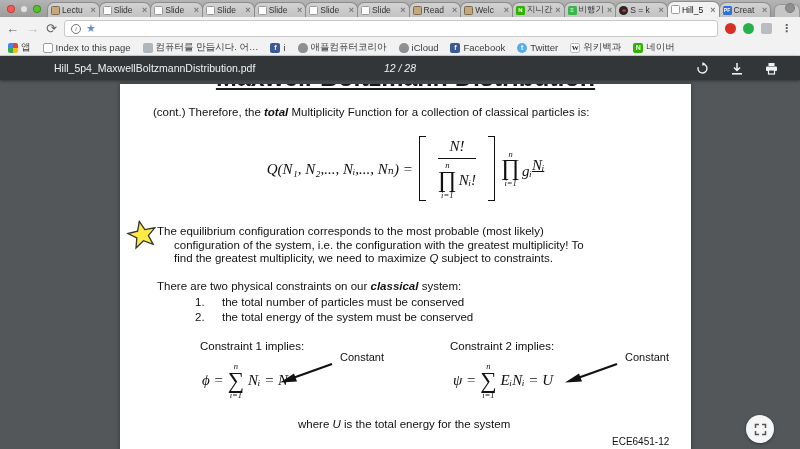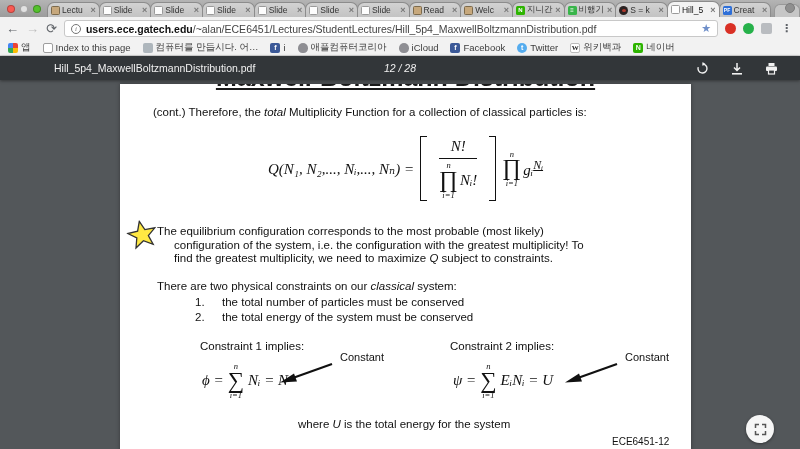--- a/index.html
+++ b/index.html
@@ -81,35 +81,35 @@
   .pdf-actions svg { display:block; }
 
   
   .viewer { position:absolute; top:80px; left:0; width:800px; height:369px; background:#53575a; }
   .slide { position:absolute; left:120px; top:4px; width:571px; height:430px; background:#fff;
     overflow:hidden; box-shadow:0 0 4px rgba(0,0,0,.35); color:#111; }
 
   .slide-title { position:absolute; top:-21px; left:0; width:100%; text-align:center;
     font-size:25px; font-weight:bold; text-decoration:underline; letter-spacing:0px; color:#1a1a1a; }
   .cont-line { position:absolute; top:22px; left:33px; font-size:11.5px; }
-  .bi { font-weight:normal; font-style:italic; }
+  .bi { font-weight:bold; font-style:italic; }
 
   .eqwrap { position:absolute; top:52px; left:0; width:100%; display:flex;
     justify-content:center; align-items:center; gap:6px;
     font-family:"Liberation Serif","DejaVu Serif",serif; font-style:italic; font-size:15px; }
   .bracket { width:7px; align-self:stretch; border:1.6px solid #111; }
   .bracket.lb { border-right:none; } .bracket.rb { border-left:none; }
   .frac { display:flex; flex-direction:column; align-items:center; padding:2px 6px; gap:2px;}
   .frac .num { padding-bottom:1px; }
   .frac .bar { width:100%; height:1.4px; background:#111; }
   .hrow { display:flex; align-items:center; gap:2px; }
   .limstack { display:flex; flex-direction:column; align-items:center; line-height:1; }
   .limstack .lim { font-size:8.5px; }
   .bigop { font-size:23px; font-style:normal; line-height:0.9; }
-  .gsup { font-size:12px; vertical-align:super;text-decoration:underline; }
+  .gsup { font-size:15px; vertical-align:super;text-decoration:underline; }
 
   .star-ic { position:absolute; left:7px; top:136px; }
   .star-para { position:absolute; left:37px; top:141px; width:520px; font-size:11.5px;
     line-height:13.5px; }
   .star-para .ln2 { padding-left:17px; display:block; }
   .em { font-style:italic; }
 
   .constraints-head { position:absolute; left:37px; top:196px; font-size:11.5px; }
   .clist { position:absolute; left:75px; top:211px; font-size:11.5px; line-height:14.5px; }
   .clist .row { display:flex; } .clist .n { width:27px; }
@@ -218,21 +218,20 @@
   <div class="newtab-stub"></div>
   <div class="profile-btn"></div>
 </div>
 
 <div class="toolbar">
   <span class="navbtn">←</span>
   <span class="navbtn disabled">→</span>
   <span class="navbtn">⟳</span>
   <div class="omnibox">
     <span class="info-ic">i</span>
-    <span class="url"><b>users.ece.gatech.edu</b><span>/~alan/ECE6451/Lectures/StudentLectures/Hill_5p4_MaxwellBoltzmannDistribution.pdf</span></span>
     <span class="star">★</span>
   </div>
   <span class="ext ext-red"></span>
   <span class="ext ext-green"></span>
   <span class="ext ext-gray"></span>
   <span class="menu-dots">⋮</span>
 </div>
 
 <div class="bookmarks">
   <span class="bm">

